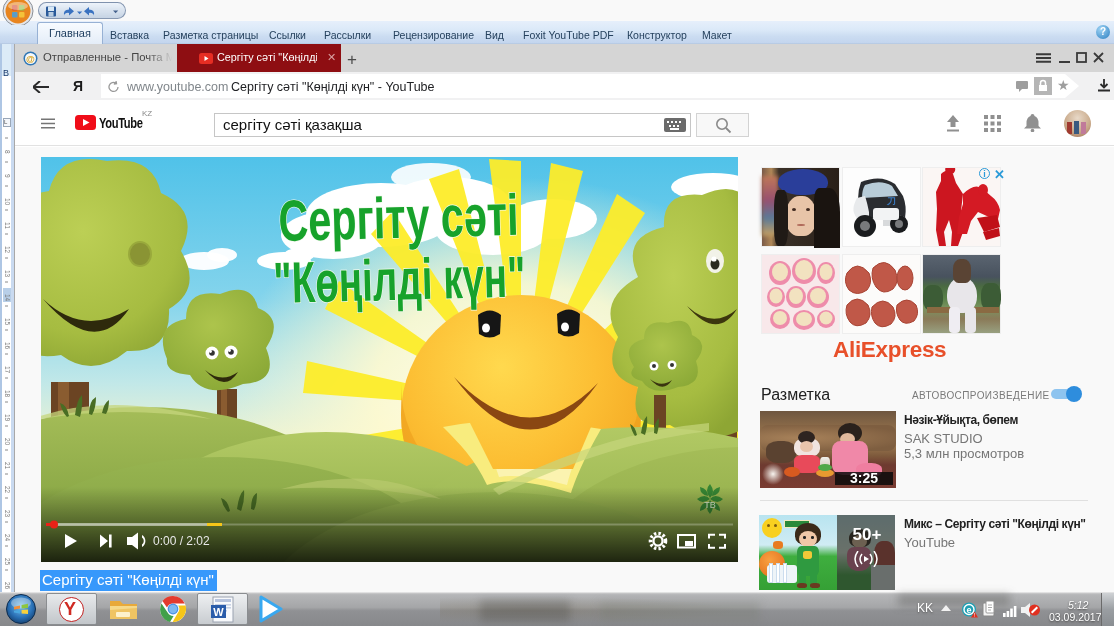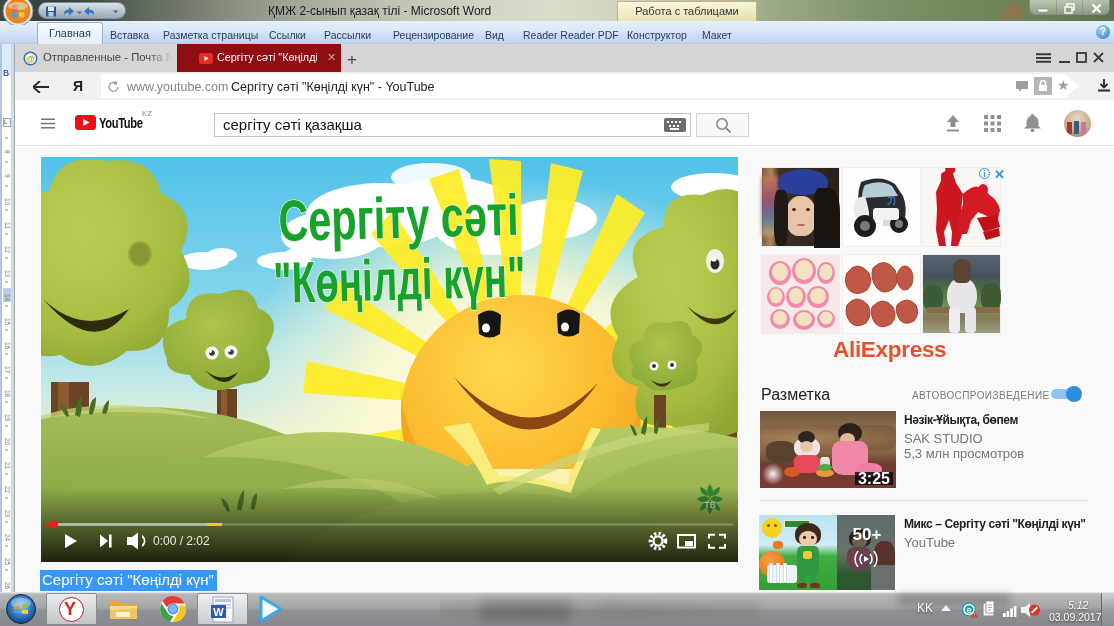--- a/index.html
+++ b/index.html
@@ -78,38 +78,20 @@
 .vtitle { position:absolute; font-size:12px; font-weight:bold; color:#212121; letter-spacing:-0.4px; }
 .vmeta { position:absolute; font-size:13px; color:#767676; }
 
 
 #taskbar { left:0; top:592px; width:1114px; height:34px;
   background:linear-gradient(180deg,#d8d8d8 0%,#b5b6b8 8%,#a5a6a8 45%,#909194 55%,#87888b 100%); }
 </style></head>
 <body>
 <div id="root">
 
-  <div id="wtitle" class="abs">
-    <div class="ttext">ҚМЖ 2-сынып қазақ тілі  -  Microsoft Word</div>
-    <div style="position:absolute;left:992px;top:2px;width:42px;height:18px;border-radius:50%;background:radial-gradient(circle,rgba(195,95,60,.45),rgba(195,95,60,0) 70%);"></div>
-      <div id="wtabctx">Работа с таблицами</div>
-    <div id="winbtns">
-      <div><svg width="10" height="9" style="margin-top:5px;">
-            <rect x="0" y="4" width="10" height="3" rx="1" fill="#fff" stroke="#667066" stroke-width="0.5"></rect>
-          </svg></div>
-      <div><svg width="11" height="11" style="margin-top:2px;">
-            <rect x="3" y="1" width="7" height="6" fill="none" stroke="#fff" stroke-width="1.4"></rect>
-            <rect x="1" y="4" width="7" height="6" fill="#98a096" stroke="#fff" stroke-width="1.4"></rect>
-          </svg></div>
-      <div><svg width="11" height="11" style="margin-top:2px;">
-            <path d="M1.5 1.5 L9.5 9.5 M9.5 1.5 L1.5 9.5" stroke="#fff" stroke-width="2.2"></path>
-            <path d="M1.5 1.5 L9.5 9.5 M9.5 1.5 L1.5 9.5" stroke="#f8f8f8" stroke-width="1.4"></path>
-          </svg></div>
-    </div>
-  </div>
   <div id="orb" class="abs">
     <svg width="33" height="25">
       <circle cx="16" cy="11" r="15" fill="#e4e6ea" stroke="#8a8f96" stroke-width="1"></circle>
       <circle cx="16" cy="11" r="12.5" fill="#e8851f"></circle>
       <g opacity="0.9">
       <rect x="10" y="5" width="5.5" height="5.5" rx="1" fill="#d44a36"></rect>
       <rect x="17" y="5" width="5.5" height="5.5" rx="1" fill="#8ac04a"></rect>
       <rect x="10" y="12" width="5.5" height="5.5" rx="1" fill="#4aa0dc"></rect>
       <rect x="17" y="12" width="5.5" height="5.5" rx="1" fill="#f6c83c"></rect>
       </g>
@@ -129,21 +111,21 @@
   </div>
 
   <div id="ribbon" class="abs">
     <div id="tabactive">Главная</div>
     <div class="rtab" style="left:110px;">Вставка</div>
     <div class="rtab" style="left:163px;">Разметка страницы</div>
     <div class="rtab" style="left:269px;">Ссылки</div>
     <div class="rtab" style="left:324px;">Рассылки</div>
     <div class="rtab" style="left:393px;">Рецензирование</div>
     <div class="rtab" style="left:485px;">Вид</div>
-    <div class="rtab" style="left:523px;">Reader Reader PDF</div>
+    <div class="rtab" style="left:523px;">Foxit YouTube PDF</div>
     <div class="rtab" style="left:627px;text-align:right;">Конструктор</div>
     <div class="rtab" style="left:702px;">Макет</div>
     <div id="rhelp">?</div>
   </div>
 
   <div id="wstrip" class="abs">
     <div class="rib"></div>
     <div class="bletter">В</div>
     <div class="blue"></div>
     <div class="lbox">L</div>
@@ -612,21 +594,21 @@
   <div style="position:absolute;left:34px;top:44px;width:26px;height:18px;background:#e84a5a;border-radius:30%;"></div>
   <div style="position:absolute;left:78px;top:12px;width:24px;height:20px;border-radius:50%;background:#2a211c;"></div>
   <div style="position:absolute;left:80px;top:22px;width:15px;height:12px;border-radius:50%;background:#e0b89c;"></div>
   <div style="position:absolute;left:72px;top:30px;width:36px;height:34px;background:#f088a8;border-radius:24% 24% 30% 30%;"></div>
   <div style="position:absolute;left:96px;top:52px;width:26px;height:14px;background:#ef7ea0;border-radius:40%;"></div>
   <div style="position:absolute;left:60px;top:46px;width:10px;height:16px;background:linear-gradient(180deg,#f0f0ec,#c8b49c);border-radius:30%;"></div>
   <div style="position:absolute;left:56px;top:58px;width:18px;height:8px;background:#e89a30;border-radius:50%;"></div>
   <div style="position:absolute;left:58px;top:53px;width:14px;height:7px;background:#50a848;border-radius:50%;"></div>
   <div style="position:absolute;left:24px;top:56px;width:16px;height:10px;background:#d85a20;border-radius:50%;"></div>
   <div style="position:absolute;left:2px;top:52px;width:22px;height:22px;background:radial-gradient(circle,rgba(255,255,250,.95),rgba(255,255,250,0) 70%);"></div>
-  <div style="position:absolute;right:3px;bottom:3px;background:rgba(10,10,10,.85);color:#fff;font-size:16px;font-weight:bold;padding:0 3px;line-height:13px;">3:25</div>
+  <div style="position:absolute;right:3px;bottom:3px;background:rgba(10,10,10,.85);color:#fff;font-size:14px;font-weight:bold;padding:0 15px;line-height:13px;">3:25</div>
 </div>
       <div class="vtitle" style="left:889px;top:266px;">Нәзік-Ұйықта, бөпем</div>
       <div class="vmeta" style="left:889px;top:284px;">SAK STUDIO</div>
       <div class="vmeta" style="left:889px;top:299px;">5,3 млн просмотров</div>
 
       <div style="position:absolute;left:745px;top:353px;width:328px;height:1px;background:#e0e0e0;"></div>
 
       <div style="position:absolute;left:744px;top:368px;width:136px;height:75px;background:#9ad0e8;overflow:hidden;">
   <div style="position:absolute;left:0;top:0;width:78px;height:75px;background:linear-gradient(180deg,#b8e4f0 0%,#d0ecf4 40%,#3fae3f 55%,#35a035 100%);"></div>
   <div style="position:absolute;left:3px;top:3px;width:20px;height:20px;border-radius:50%;background:#f8d020;"></div>

